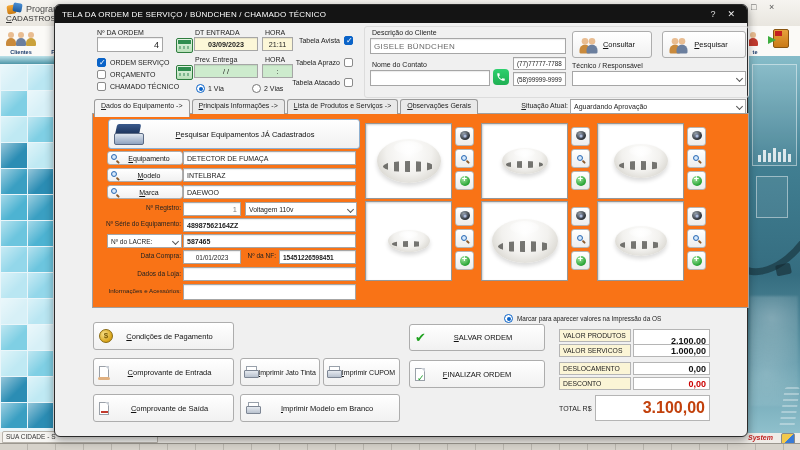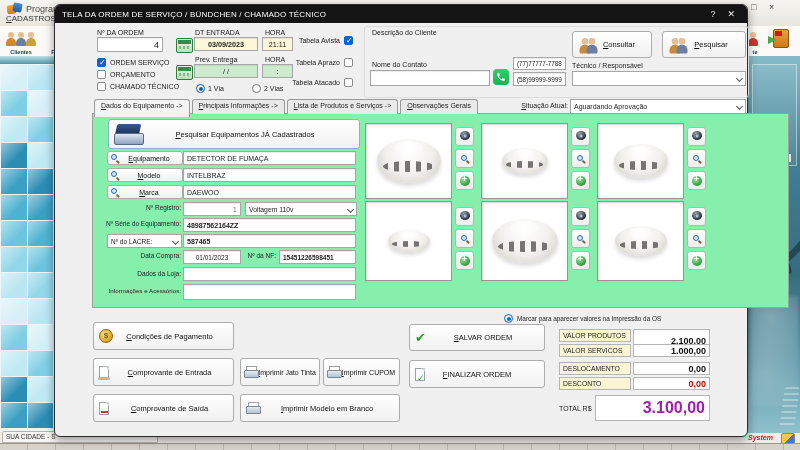--- a/index.html
+++ b/index.html
@@ -77,21 +77,21 @@
   .group{position:absolute;border:1px solid #dcdcdc;border-radius:3px;}
   .cal{position:absolute;width:15px;height:13px;background:linear-gradient(#e4f4e4,#b9e0b9);border:1px solid #2f7d3f;border-radius:2px;}
   .cal::before{content:"";position:absolute;left:1px;right:1px;top:1px;height:4px;background:#2f8d4f;}
   .cal::after{content:"";position:absolute;left:2px;right:2px;top:7px;height:3px;
     background:repeating-linear-gradient(90deg,#7fb78f 0 2px,transparent 2px 4px);}
   
   #tabs{position:absolute;left:38px;top:76px;display:flex;gap:2px;height:15px;z-index:2;}
   .tab{font-size:7px;padding:2px 6px 0 6px;border:1px solid #9a9a9a;border-bottom:none;border-radius:3px 3px 0 0;
     background:#e9e9e9;color:#222;white-space:nowrap;}
   .tab.active{background:#f4f4f4;height:15px;}
-  #tabpanel{position:absolute;left:36px;top:90px;width:655px;height:193px;border:1px solid #a0a0a0;background:#86efac;z-index:1;padding-left:40px;}
+  #tabpanel{position:absolute;left:36px;top:90px;width:655px;height:193px;border:1px solid #a0a0a0;background:#f97316;z-index:1;}
   .rlbl{position:absolute;font-size:6.5px;color:#222;text-align:right;white-space:nowrap;box-sizing:border-box;}
   
   .mag{position:relative;width:8px;height:8px;flex:none;}
   .mag::before{content:"";position:absolute;left:0;top:0;width:6px;height:6px;border:1.4px solid #2f6db5;border-radius:50%;
     background:radial-gradient(#e8f3ff,#a9ccf0);box-sizing:border-box;}
   .mag::after{content:"";position:absolute;right:-1px;bottom:-.5px;width:4px;height:1.6px;background:#8a5a2a;transform:rotate(45deg);border-radius:1px;}
   .cam{position:relative;width:10px;height:11px;flex:none;}
   .cam::before{content:"";position:absolute;left:0;top:0;width:10px;height:9px;border-radius:50%;
     background:radial-gradient(circle at 38% 32%,#9aa4ad,#2a2f36 70%);}
   .cam::after{content:"";position:absolute;left:3px;top:2.5px;width:4px;height:4px;border-radius:50%;background:radial-gradient(#cfe6ff,#446);}
@@ -133,21 +133,21 @@
     background:radial-gradient(ellipse at 50% 40%,rgba(255,255,255,.95),rgba(255,255,255,0));}
   .sbtn{position:absolute;width:17px;height:17px;border:1px solid #b5b5b5;border-radius:3px;
     background:linear-gradient(#ffffff,#ededed);display:flex;align-items:center;justify-content:center;}
   
   .vlabel{position:absolute;background:#fbf5d6;border:1px solid #b5b5b5;font-size:6.8px;display:flex;align-items:center;
     padding-left:3px;box-sizing:border-box;color:#222;}
   .vvalue{position:absolute;background:#fff;border:1px solid #b5b5b5;font-size:9px;font-weight:bold;display:flex;align-items:center;
     justify-content:flex-end;padding-right:3px;box-sizing:border-box;color:#111;}
   .vvalue.red{color:#cc0000;}
   #total-box{position:absolute;background:#fff;border:1px solid #b5b5b5;display:flex;align-items:center;justify-content:flex-end;
-    padding-right:4px;box-sizing:border-box;font-size:16px;font-weight:bold;color:#a21caf;}
+    padding-right:4px;box-sizing:border-box;font-size:16px;font-weight:bold;color:#c2410c;}
   u{text-decoration:underline;}
 </style>
 </head>
 <body>
 
 <div id="desktop">
   <div id="bg-top">
     <span id="applogo">
         <i></i>
         <i></i>
@@ -326,20 +326,21 @@
 
     <span class="lbl" style="left:210px;top:14px;width:74px;text-align:right;">Tabela Avista</span>
     <span class="cb on" style="left:288px;top:13px;"></span>
     <span class="lbl" style="left:210px;top:36px;width:74px;text-align:right;">Tabela Aprazo</span>
     <span class="cb" style="left:288px;top:35px;"></span>
     <span class="lbl" style="left:210px;top:56px;width:74px;text-align:right;">Tabela Atacado</span>
     <span class="cb" style="left:288px;top:55px;"></span>
 
     <div class="group" style="left:308px;top:3px;width:383px;height:70px;"></div>
     <span class="lbl" style="left:316px;top:6px;">Descrição do Cliente</span>
+    <div class="inp" style="left:314px;top:15px;width:196px;height:16px;color:#6b6b6b;letter-spacing:.3px;font-size:8px;">GISELE BÜNDCHEN</div>
     <div class="btn" style="left:516px;top:8px;width:80px;height:27px;">
       <span class="ic people">
           <span class="person p-a" style="left:2px;"></span>
           <span class="person p-b" style="left:9px;"></span>
         </span>
       <span style="margin-left:14px;"><u>C</u>onsultar</span>
     </div>
     <div class="btn" style="left:606px;top:8px;width:84px;height:27px;">
       <span class="ic people">
           <span class="person p-a" style="left:2px;"></span>

